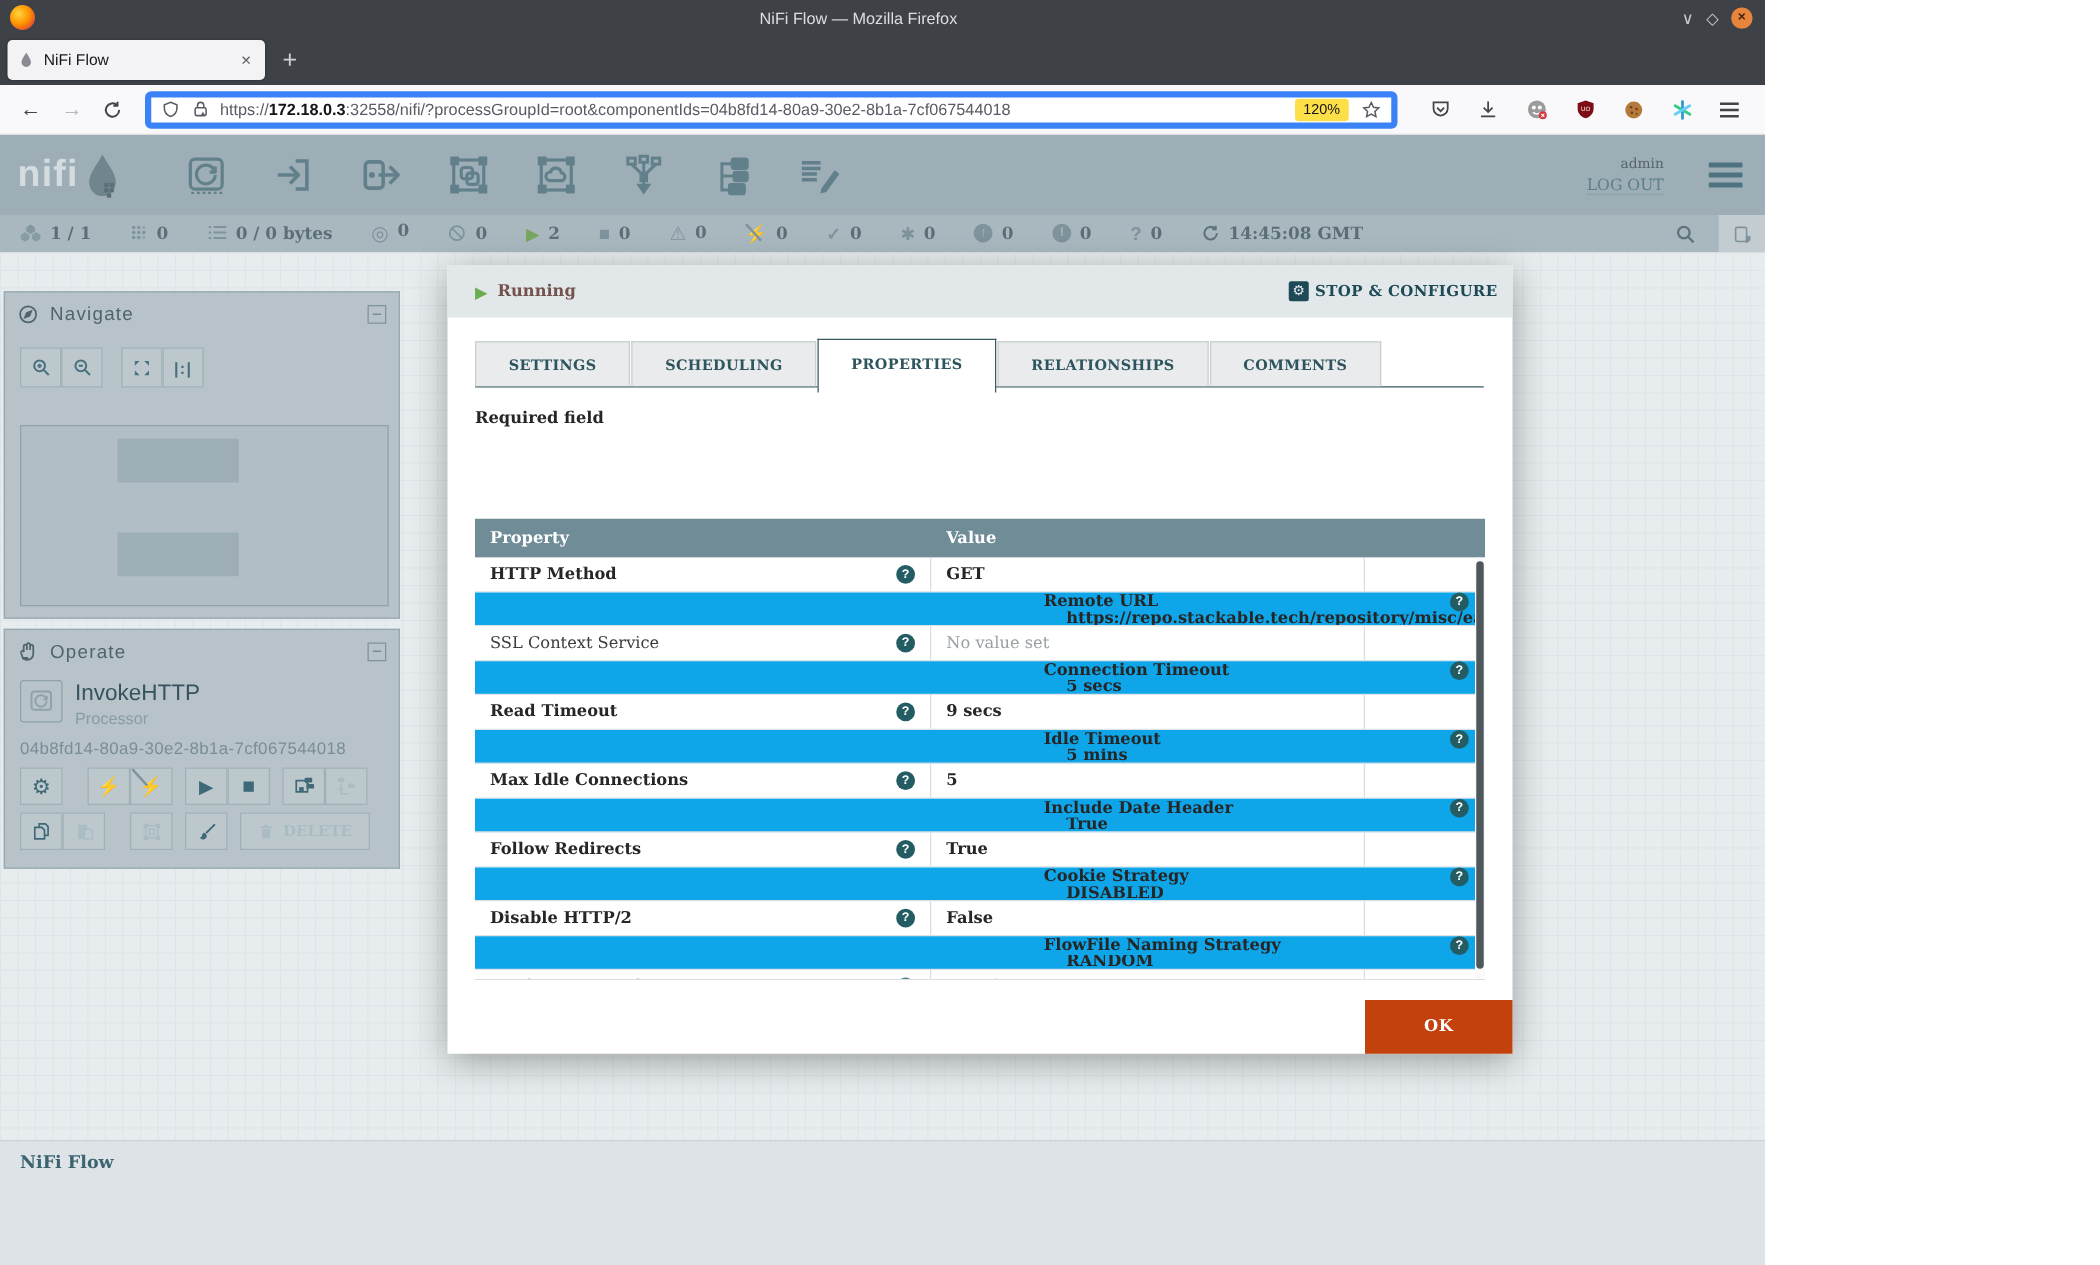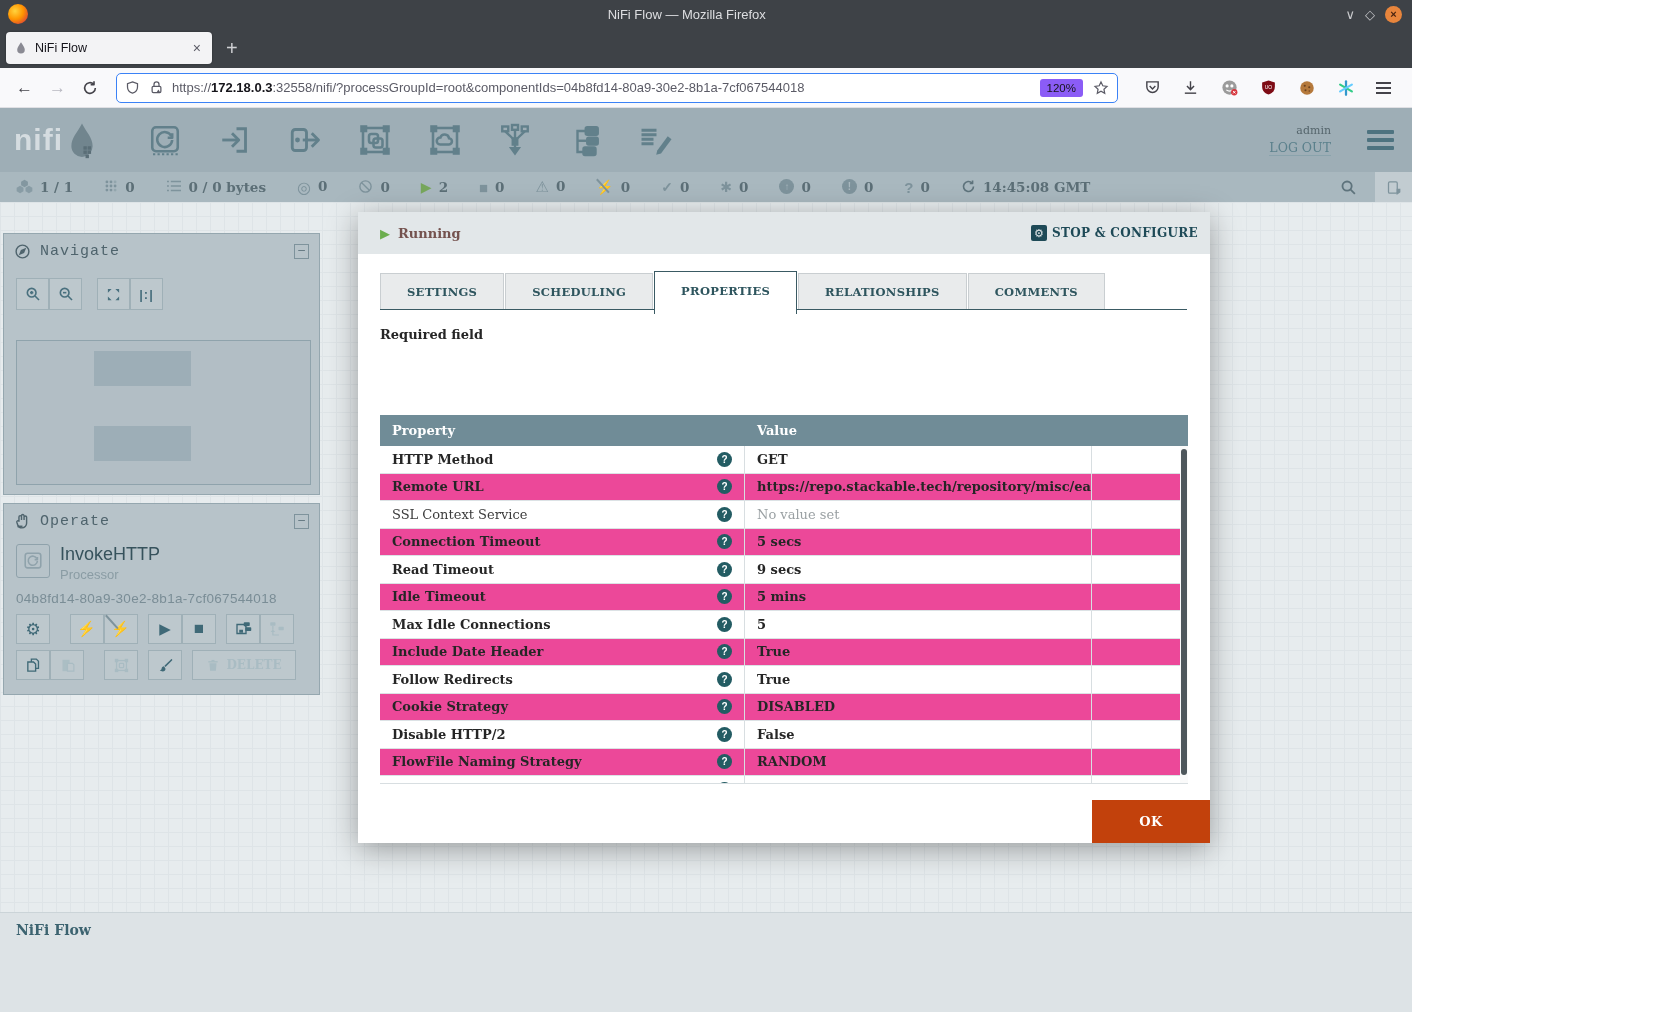--- a/index.html
+++ b/index.html
@@ -17,24 +17,24 @@
 
   .tabstrip { position:absolute; top:28px; left:0; width:100%; height:40px; background:#3E4247; display:flex; align-items:center; }
   .tab { width:206px; height:32px; margin-left:6px; background:#F3F3F5; border-radius:4px; display:flex; align-items:center; padding:0 8px; box-shadow:0 0 2px rgba(0,0,0,.4); }
   .tab-title { flex:1; font-size:12.5px; color:#15141A; margin-left:7px; white-space:nowrap; overflow:hidden; }
   .tab-close { color:#5B5B66; font-size:14px; padding:0 3px; }
   .newtab { color:#CFD0D4; font-size:20px; margin-left:14px; font-weight:300; }
 
   .urlbar { position:absolute; top:68px; left:0; width:100%; height:40px; background:#F9F9FB; border-bottom:1px solid #E0E0E4; display:flex; align-items:center; }
   .nav-arrow { font-size:17px; color:#44434A; margin-left:16px; }
   .nav-arrow.disabled { color:#B8B8C1; }
-  .url-field { margin-left:18px; width:1002px; height:30px; background:#FFFFFF; border:1px solid #3b82f6; border-radius:5px; display:flex; align-items:center; padding:0 8px; }
+  .url-field { margin-left:18px; width:1002px; height:30px; background:#FFFFFF; border:5px solid #3b82f6; border-radius:5px; display:flex; align-items:center; padding:0 8px; }
   .url-text { flex:1; font-size:13px; color:#5B5B66; margin-left:8px; white-space:nowrap; overflow:hidden; }
   .url-text b { color:#15141A; }
-  .zoom-badge { background:#8b5cf6; border-radius:3px; font-size:11.5px; color:#15141A; padding:3px 7px; margin-right:10px; }
+  .zoom-badge { background:#fde047; border-radius:3px; font-size:11.5px; color:#15141A; padding:3px 7px; margin-right:10px; }
   .bar-icons { display:flex; align-items:center; gap:21px; margin-left:26px; }
   .ham { display:inline-block; }
   .ham i { display:block; width:15px; height:2px; background:#44434A; margin:3px 0; }
 
   
   .nifi-header { position:absolute; top:108px; left:0; width:100%; height:64px; background:#9EAEB6; display:flex; align-items:center; }
   .nifi-logo { font-size:30px; font-weight:bold; color:#D5DCE0; letter-spacing:1px; margin-left:14px; }
   .nifi-drop { margin-left:2px; margin-top:4px; }
   .comp-toolbar { display:flex; align-items:center; gap:34px; margin-left:48px; }
   .comp-ic { width:36px; height:36px; color:#62808B; }
@@ -61,21 +61,21 @@
   
   .canvas { position:absolute; top:202px; left:0; width:100%; height:810px; background-color:#E7ECEE;
             background-image: linear-gradient(#DEE4E7 1px, transparent 1px), linear-gradient(90deg, #DEE4E7 1px, transparent 1px);
             background-size:14px 14px; }
   .breadcrumb-band { position:absolute; left:0; top:710px; width:100%; height:100px; background:#DDE3E6; border-top:1px solid #CBD4D8; }
   .breadcrumb-band .bc { font-family:"DejaVu Serif",serif; font-weight:bold; font-size:14px; color:#3C6370; padding:9px 0 0 16px; }
 
   
   .panel { position:absolute; background:#B7C3C9; border:1px solid #95A7AF; }
   .panel-head { display:flex; align-items:center; height:34px; padding:0 10px; color:#4F646D; }
-  .panel-title { font-family:Liberation Mono, monospace; font-size:15px; margin-left:9px; letter-spacing:1px; }
+  .panel-title { font-family:Liberation Sans, sans-serif; font-size:15px; margin-left:9px; letter-spacing:1px; }
   .panel-min { margin-left:auto; width:15px; height:15px; border:1.5px solid #7E939C; color:#5E737C; font-size:12px; line-height:11px; text-align:center; }
   .nav-panel { left:3px; top:31px; width:317px; height:262px; }
   .nav-btns { display:flex; margin:10px 0 0 12px; }
   .nv-btn { width:33px; height:32px; border:1px solid #9FB0B7; background:#BDC8CD; color:#49707E; display:flex; align-items:center; justify-content:center; font-weight:bold; }
   .nv-gap { width:15px; }
   .birdseye { position:absolute; left:12px; top:106px; width:295px; height:145px; border:1px solid #8FA3AC; background:#B2BEC5; }
   .be-rect { position:absolute; left:77px; width:97px; height:35px; background:#9DAEB7; }
 
   .op-panel { left:3px; top:301px; width:317px; height:192px; }
   .op-comp { display:flex; margin:6px 0 0 12px; }
@@ -110,21 +110,21 @@
 
   .req-label { font-family:"DejaVu Serif",serif; font-weight:bold; font-size:13px; color:#262626; margin:17px 0 0 22px; }
 
   .ptable { position:absolute; left:22px; top:203px; width:808px; }
   .pt-head { display:flex; background:#708C97; height:31px; align-items:center; color:#fff;
              font-family:"DejaVu Serif",serif; font-weight:bold; font-size:13px; }
   .pt-head .c1 { width:365px; padding-left:12px; }
   .pt-head .c2 { width:347px; padding-left:12px; }
   .pt-body { position:relative; height:338px; overflow:hidden; border-bottom:1px solid #D8DEE1; }
   .prow { display:flex; height:27.5px; align-items:flex-end; background:#FFFFFF; border-bottom:1px solid #DCE2E5; font-size:13px; font-family:"DejaVu Serif",serif; color:#3c3c3c; }
-  .prow.alt { background:#ec4899; }
+  .prow.alt { background:#0ea5e9;flex-direction:column; }
   .pcell { height:100%; display:flex; align-items:center; }
   .pname { width:365px; padding-left:12px; border-right:1px solid #D8DEE1; }
   .prow.req .pname, .prow.req .pval { font-weight:bold; color:#262626; }
   .help { margin-left:auto; margin-right:12px; width:15px; height:15px; border-radius:50%; background:#235C63; color:#fff; font-size:10px; font-weight:bold; display:flex; align-items:center; justify-content:center; font-family:"Liberation Sans",sans-serif; }
   .pval { width:347px; padding-left:12px; border-right:1px solid #D8DEE1; white-space:nowrap; overflow:hidden; }
   .pval.empty { color:#9AA0A3 !important; font-weight:normal !important; }
   .pextra { flex:1; }
   .pscroll { position:absolute; right:0; top:0; width:8px; height:100%; background:#FAFAFA; }
   .pscroll .thumb { position:absolute; top:3px; left:1px; width:6px; height:326px; background:#4E575C; border-radius:3px; }
 

